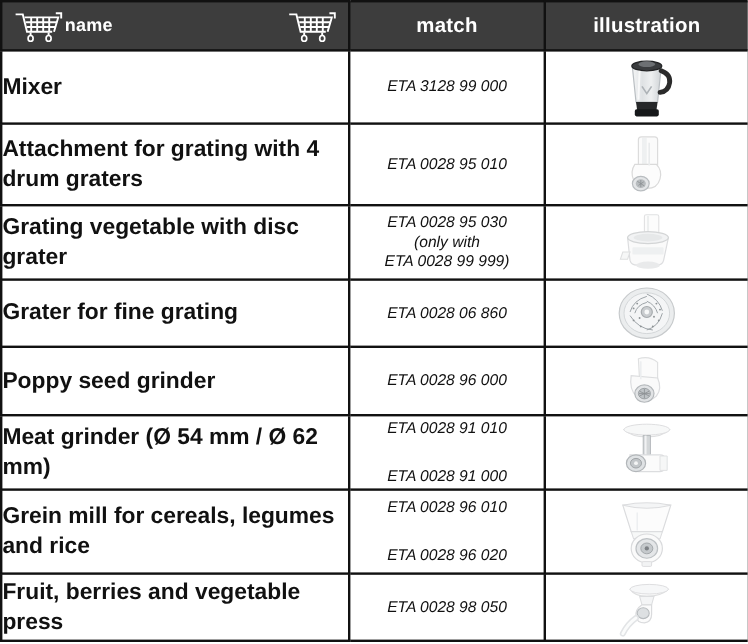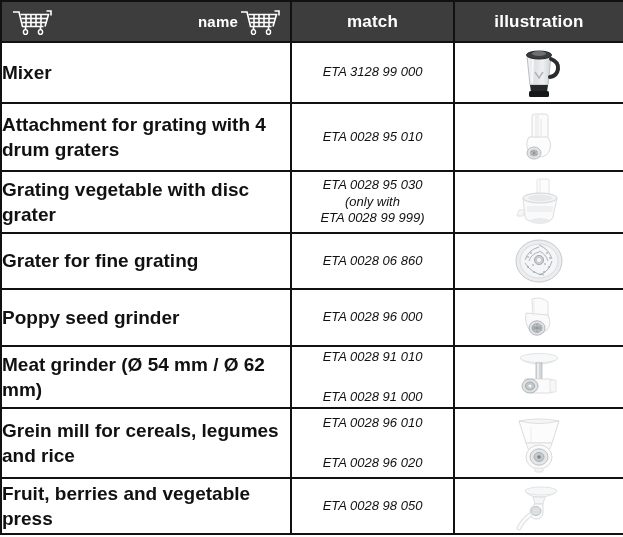--- a/index.html
+++ b/index.html
@@ -38,21 +38,21 @@
   .th-name-inner{
     display:flex;
     align-items:center;
     justify-content:space-between;
     padding:0 8px;
     height:37px;
     box-sizing:border-box;
   }
   .th-name-label{
     flex:1 1 auto;
-    text-align:right;
+    text-align:left;
     font-size:15px;
     font-weight:bold;
     letter-spacing:.2px;
   }
   .cart-icon{
     flex:0 0 auto;
     width:44px;
     height:30px;
     display:block;
   }

